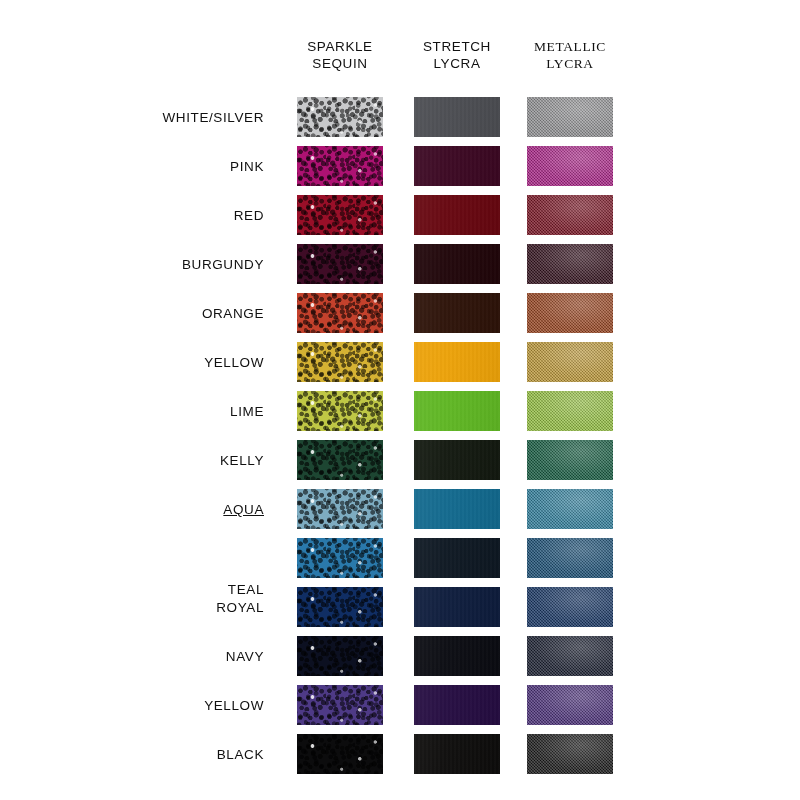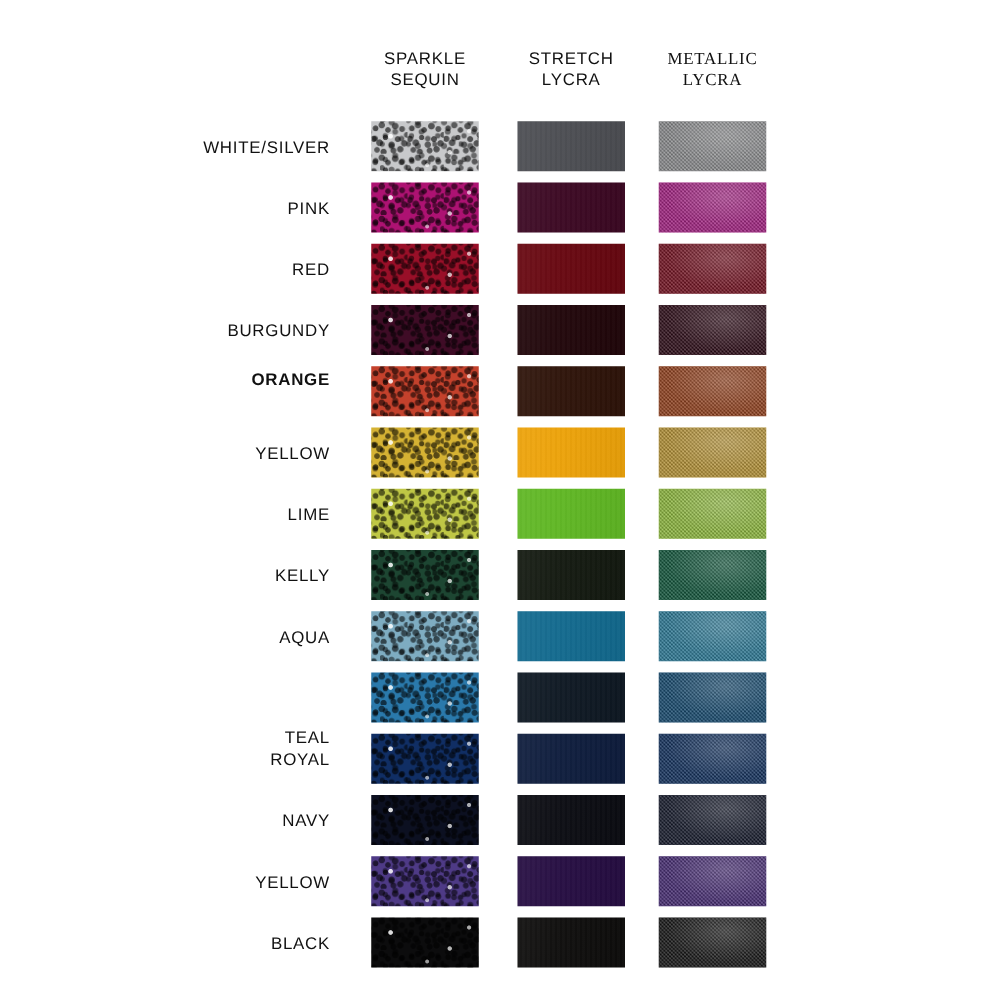--- a/index.html
+++ b/index.html
@@ -183,21 +183,21 @@
       <div class="tex tex-sequin2"></div>
       <div class="tex tex-glint"></div>
     </div>
     <div class="swatch" style="left: 414px; top: 244px; width: 86px; height: 40px; background: rgb(32, 5, 9);">
       <div class="tex tex-stretch"></div>
     </div>
     <div class="swatch" style="left: 527px; top: 244px; width: 86px; height: 40px; background: rgb(44, 10, 22);">
       <div class="tex tex-metallic"></div>
       <div class="tex tex-metallic-sheen"></div>
     </div>
-    <div class="row-label" style="top: 296px; font-weight: bold;">ORANGE</div>
+    <div class="row-label" style="top: 306px;">ORANGE</div>
     <div class="swatch" style="left: 297px; top: 293px; width: 86px; height: 40px; background: rgb(196, 65, 44);">
       <div class="tex tex-sequin"></div>
       <div class="tex tex-sequin2"></div>
       <div class="tex tex-glint"></div>
     </div>
     <div class="swatch" style="left: 414px; top: 293px; width: 86px; height: 40px; background: rgb(45, 18, 8);">
       <div class="tex tex-stretch"></div>
     </div>
     <div class="swatch" style="left: 527px; top: 293px; width: 86px; height: 40px; background: rgb(147, 64, 28);">
       <div class="tex tex-metallic"></div>
@@ -235,21 +235,21 @@
       <div class="tex tex-sequin2"></div>
       <div class="tex tex-glint"></div>
     </div>
     <div class="swatch" style="left: 414px; top: 440px; width: 86px; height: 40px; background: rgb(18, 24, 15);">
       <div class="tex tex-stretch"></div>
     </div>
     <div class="swatch" style="left: 527px; top: 440px; width: 86px; height: 40px; background: rgb(16, 86, 59);">
       <div class="tex tex-metallic"></div>
       <div class="tex tex-metallic-sheen"></div>
     </div>
-    <div class="row-label" style="top: 502px;">AQUA</div>
+    <div class="row-label" style="top: 502px; text-decoration: underline;">AQUA</div>
     <div class="swatch" style="left: 297px; top: 489px; width: 86px; height: 40px; background: rgb(126, 172, 193);">
       <div class="tex tex-sequin"></div>
       <div class="tex tex-sequin2"></div>
       <div class="tex tex-glint"></div>
     </div>
     <div class="swatch" style="left: 414px; top: 489px; width: 86px; height: 40px; background: rgb(17, 105, 142);">
       <div class="tex tex-stretch"></div>
     </div>
     <div class="swatch" style="left: 527px; top: 489px; width: 86px; height: 40px; background: rgb(43, 122, 151);">
       <div class="tex tex-metallic"></div>

